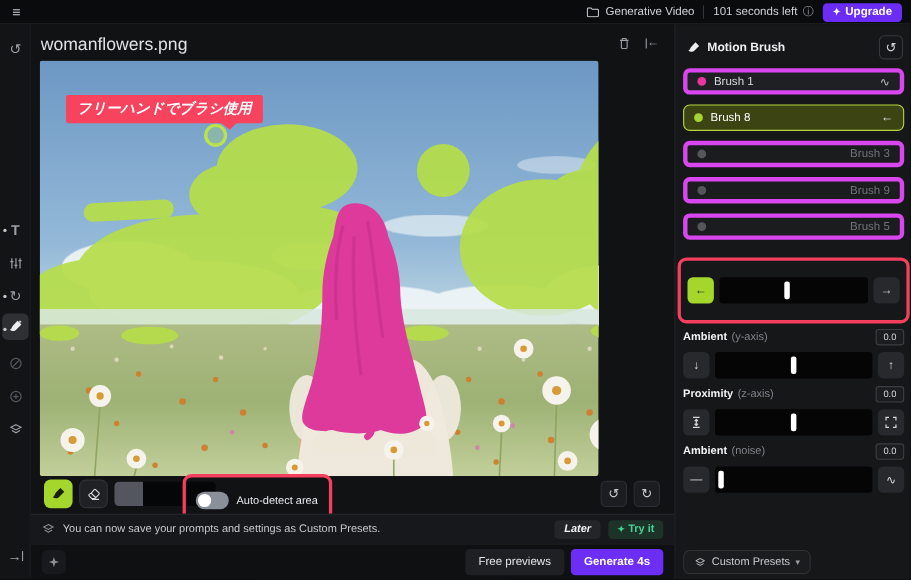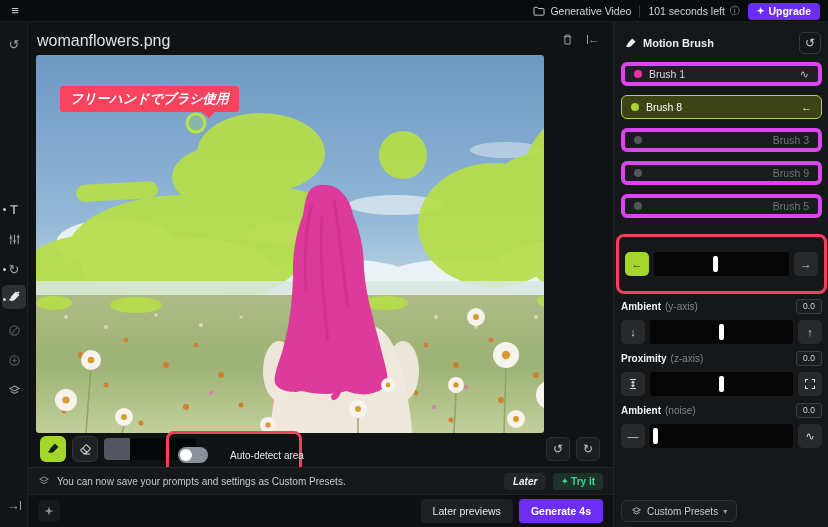--- a/index.html
+++ b/index.html
@@ -42,21 +42,21 @@
   
   .hl-outline { border:3px solid #f43f5e; border-radius:8px; }
 
   
   .canvas-tools { position:absolute; left:0; top:414px; width:585px; height:30px; }
   .tool-btn { position:absolute; width:26px; height:26px; border-radius:6px; display:flex; align-items:center; justify-content:center; cursor:pointer; }
   .tool-btn.lime { background:#a5d62c; color:#17200a; }
   .tool-btn.dark { background:#1f2124; border:1px solid #303337; color:#d7dadd; }
   .size-slider { position:absolute; left:76px; top:2px; width:92px; height:22px; background:#050607; border-radius:4px; cursor:pointer; }
   .size-handle { position:absolute; left:0; top:0; width:26px; height:22px; background:#53565e; border-radius:4px 0 0 4px; }
-  .autodetect-box { position:absolute; left:138px; top:-5px; width:136px; height:48px; display:flex; align-items:center; gap:22px; padding:0 9px; }
+  .autodetect-box { position:absolute; left:138px; top:-5px; width:136px; height:48px; display:flex; align-items:center; gap:7px; padding:0 9px; }
   .toggle { position:relative; width:30px; height:16px; background:#8a909a; border-radius:9px; cursor:pointer; flex:0 0 auto; }
   .toggle .knob { position:absolute; left:2px; top:2px; width:12px; height:12px; background:#fff; border-radius:50%; }
   .autodetect-label { font-size:10px; color:#e6e9ec; white-space:nowrap; }
   .undo-btn,.redo-btn { position:absolute; top:1px; width:24px; height:24px; border-radius:5px; background:#1b1d20; border:1px solid #2c2f32; color:#c3c7cc; font-size:12px; display:flex; align-items:center; justify-content:center; cursor:pointer; }
   .undo-btn { left:518px; } .redo-btn { left:548px; }
 
   
   .banner { position:absolute; left:0; top:445px; width:585px; height:27px; background:#16181b; border-top:1px solid #26282b; display:flex; align-items:center; padding:0 10px; gap:7px; }
   .banner-ic { color:#8b9095; display:flex; }
   .banner-text { font-size:10px; color:#c6cacf; }
@@ -371,21 +371,21 @@
         <span>Try it</span>
       </span>
     </div>
 
     <div class="cfooter">
       <span class="settings-sq">
         <svg width="12" height="12" viewBox="0 0 14 14">
             <path d="M7 1.5l1.3 4.2L12.5 7 8.3 8.3 7 12.5 5.7 8.3 1.5 7l4.2-1.3z" fill="#8a8f95"></path>
           </svg>
       </span>
-      <span class="free-btn">Later previews</span>
+      <span class="free-btn">Free previews</span>
       <span class="gen-btn">Generate 4s</span>
     </div>
   </div>
 
   <div class="rpanel">
     <div class="rp-header">
       <svg width="13" height="13" viewBox="0 0 16 16">
           <path d="M10.2 1.8l4 4-5.4 5.4c-1 1-2.6 1.5-4 1.2-1-.2-2-.7-2.6-1.3 1-.4 1.7-1.1 2-2 .3-1 .9-2 1.6-2.7z" fill="#eceef0"></path>
         </svg>
       <span class="rp-title">Motion Brush</span>

